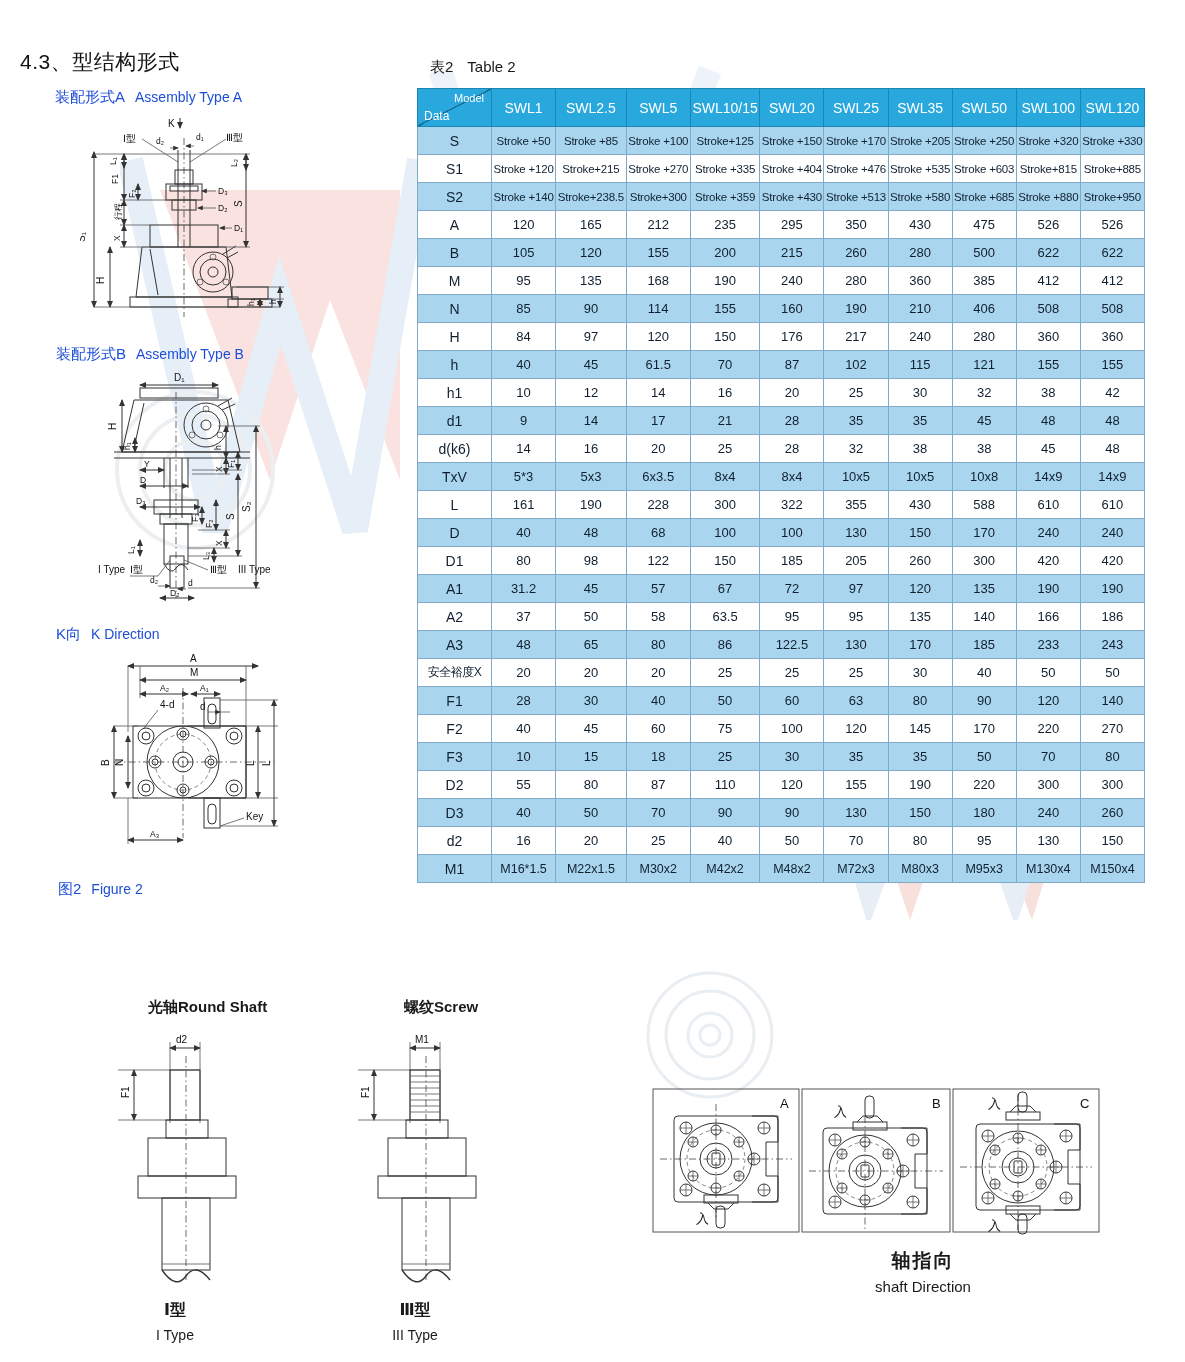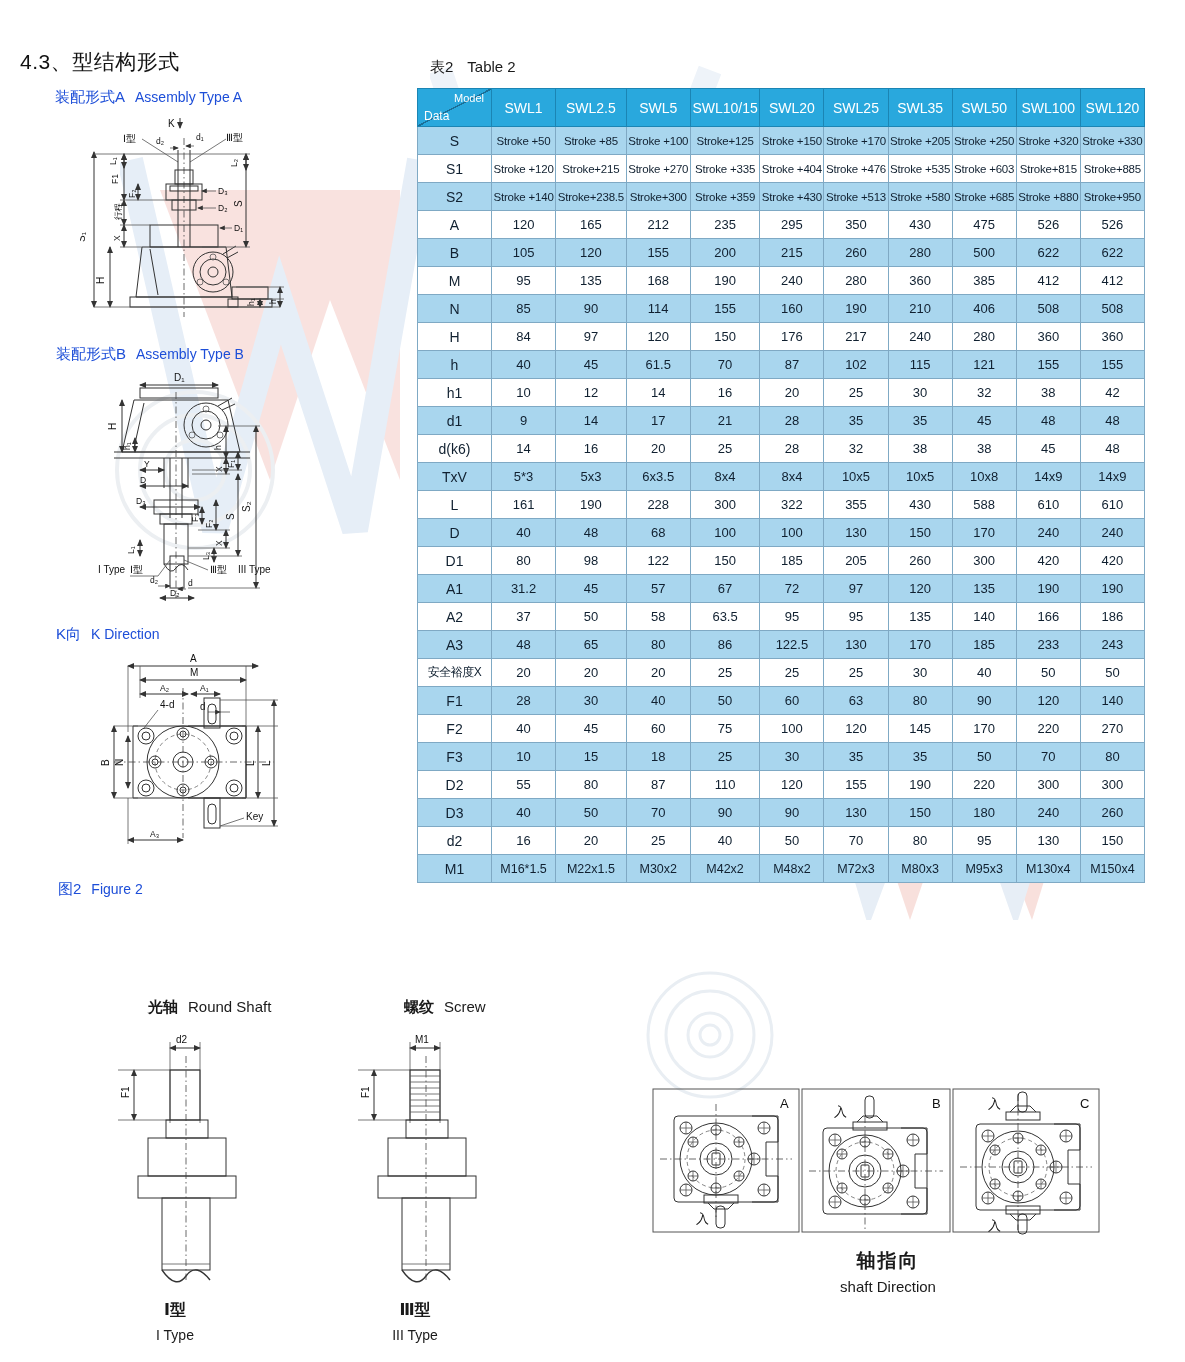--- a/index.html
+++ b/index.html
@@ -90,21 +90,21 @@
   #spec-table tbody td.rowlabel { font-size:14px; width:74px; }
   #spec-table tbody td.rowlabel.cjk { font-size:12px; letter-spacing:-0.5px; }
   #spec-table tbody td.stroke { font-size:11.5px; letter-spacing:-0.2px; }
   #spec-table tbody td.m1 { font-size:12.5px; }
 
   
   .shaft-caption {
     position:absolute; z-index:3; font-size:15px; white-space:nowrap;
   }
   .shaft-caption .cn { font-weight:bold; }
-  .shaft-caption .en { margin-left:10px; font-weight:normal; }
+  .shaft-caption .en { margin-left:0; font-weight:bold; }
 
   .type-label {
     position:absolute; z-index:3; text-align:center; white-space:nowrap;
   }
   .type-label .cn { display:block; font-size:16px; font-weight:bold; }
   .type-label .en { display:block; font-size:14px; margin-top:6px; }
 
   #shaft-dir-caption {
     position:absolute; z-index:3; text-align:center; white-space:nowrap;
   }
@@ -1004,16 +1004,16 @@
   <rect class="ln" x="366" y="4" width="9" height="20" rx="4"></rect>
   <rect class="ln" x="354" y="118" width="34" height="8"></rect>
   <path class="ln" d="M358 126 L364 132 L378 132 L384 126"></path>
   <rect class="ln" x="366" y="126" width="9" height="20" rx="4" fill="#222"></rect>
   <text class="dimtxt" x="336" y="20" style="font-size:13px;">入</text>
   <text class="dimtxt" x="336" y="142" style="font-size:13px;">入</text>
   <text class="panel-letter" x="428" y="20">C</text>
 </svg>
 </div>
 
-<div id="shaft-dir-caption" style="left:798px; top:1248px; width:180px;">
+<div id="shaft-dir-caption" style="left:833px; top:1248px; width:180px;">
   <span class="cn">轴指向</span>
   <span class="en">shaft Direction</span>
 </div>
 
 </body></html>

